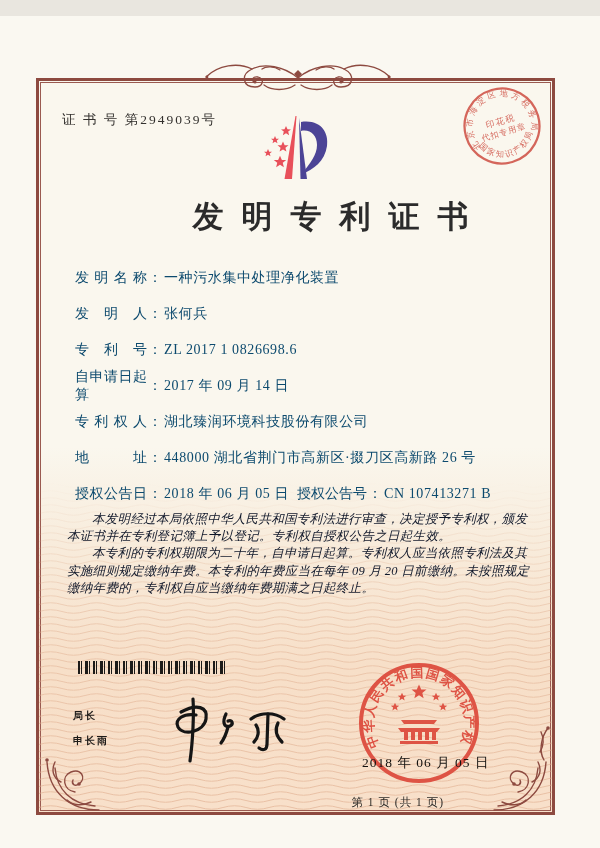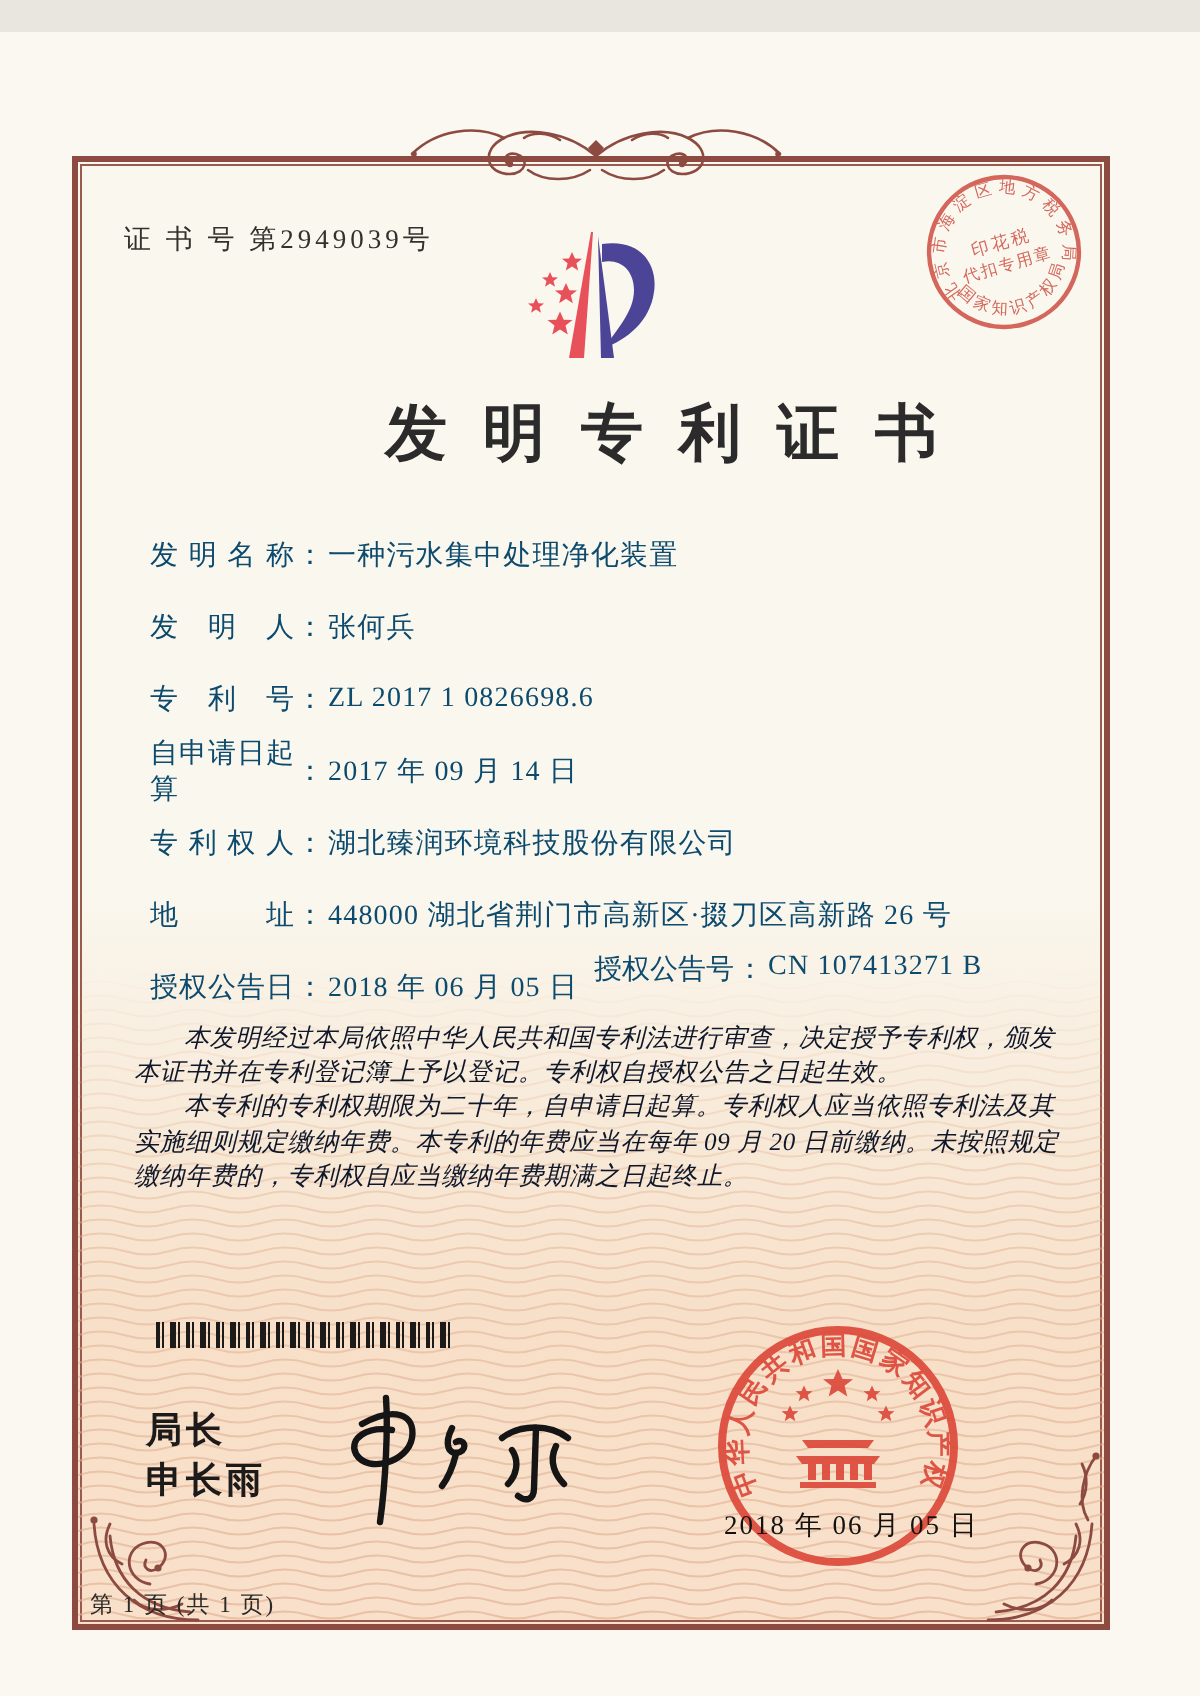--- a/index.html
+++ b/index.html
@@ -22,35 +22,35 @@
   .title{
     position:absolute;left:36px;width:589px;top:180px;text-align:center;
     font-size:31px;font-weight:bold;color:#2b2b2b;letter-spacing:18px;text-indent:18px;
   }
   
   .fields{position:absolute;left:75px;top:244px;width:460px;}
   .frow{position:relative;height:36px;display:flex;align-items:center;font-size:14px;color:#0c4a6e;}
   .flabel{display:inline-block;width:72px;text-align:justify;text-align-last:justify;text-justify:inter-character;}
   .fcolon{display:inline-block;margin:0 2px 0 1px;}
   .fvalue{letter-spacing:.6px;}
-  .fpair2{position:absolute;left:222px;top:0;height:36px;display:flex;align-items:flex-start;}
+  .fpair2{position:absolute;left:222px;top:0;height:36px;display:flex;align-items:center;}
   .fpair2 .flabel{width:70px;}
   
   .body-text{position:absolute;left:67px;top:495px;width:464px;font-size:12.5px;line-height:17.2px;color:#0f172a;font-style:italic;letter-spacing:.3px;}
   .body-text p{margin:0;text-indent:2em;}
   
   .barcode{
     position:absolute;left:78px;top:645px;width:150px;height:13px;
     background:repeating-linear-gradient(90deg,#1d1b19 0 2px,transparent 2px 3px,#1d1b19 3px 4px,transparent 4px 7px,#1d1b19 7px 10px,transparent 10px 11px,#1d1b19 11px 12px,transparent 12px 15px);
   }
-  .director{position:absolute;left:73px;top:687px;font-family:"Liberation Sans","DejaVu Sans",sans-serif;font-weight:bold;font-size:18px;color:#1d1b19;line-height:25px;letter-spacing:2px;}
+  .director{position:absolute;left:73px;top:687px;font-family:"Liberation Sans","DejaVu Sans",sans-serif;font-weight:bold;font-size:10px;color:#1d1b19;line-height:25px;letter-spacing:2px;}
   .signature{position:absolute;left:163px;top:676px;width:138px;height:74px;}
   .seal{position:absolute;left:356px;top:644px;width:126px;height:126px;opacity:.93;}
   .seal-date{position:absolute;left:362px;top:738px;font-size:13.5px;color:#141210;letter-spacing:1px;white-space:nowrap;}
-  .page-num{position:absolute;left:45px;width:426px;top:779px;text-align:left;font-size:11.5px;color:#2c2a27;letter-spacing:1px;}
+  .page-num{position:absolute;left:18px;width:426px;top:779px;text-align:right;font-size:11.5px;color:#2c2a27;letter-spacing:1px;}
   
   .orn-top{position:absolute;left:202px;top:44px;width:192px;height:36px;}
   .orn-bl{position:absolute;left:39px;top:732px;width:66px;height:66px;}
   .orn-br{position:absolute;left:488px;top:706px;width:66px;height:92px;}
   .scan-shadow{position:absolute;left:150px;right:8px;bottom:5px;height:5px;background:#b9b5ac;opacity:.55;filter:blur(2px);border-radius:3px;}
   text{font-family:"Liberation Serif","DejaVu Serif",serif;}
 </style>
 </head>
 <body>
 

